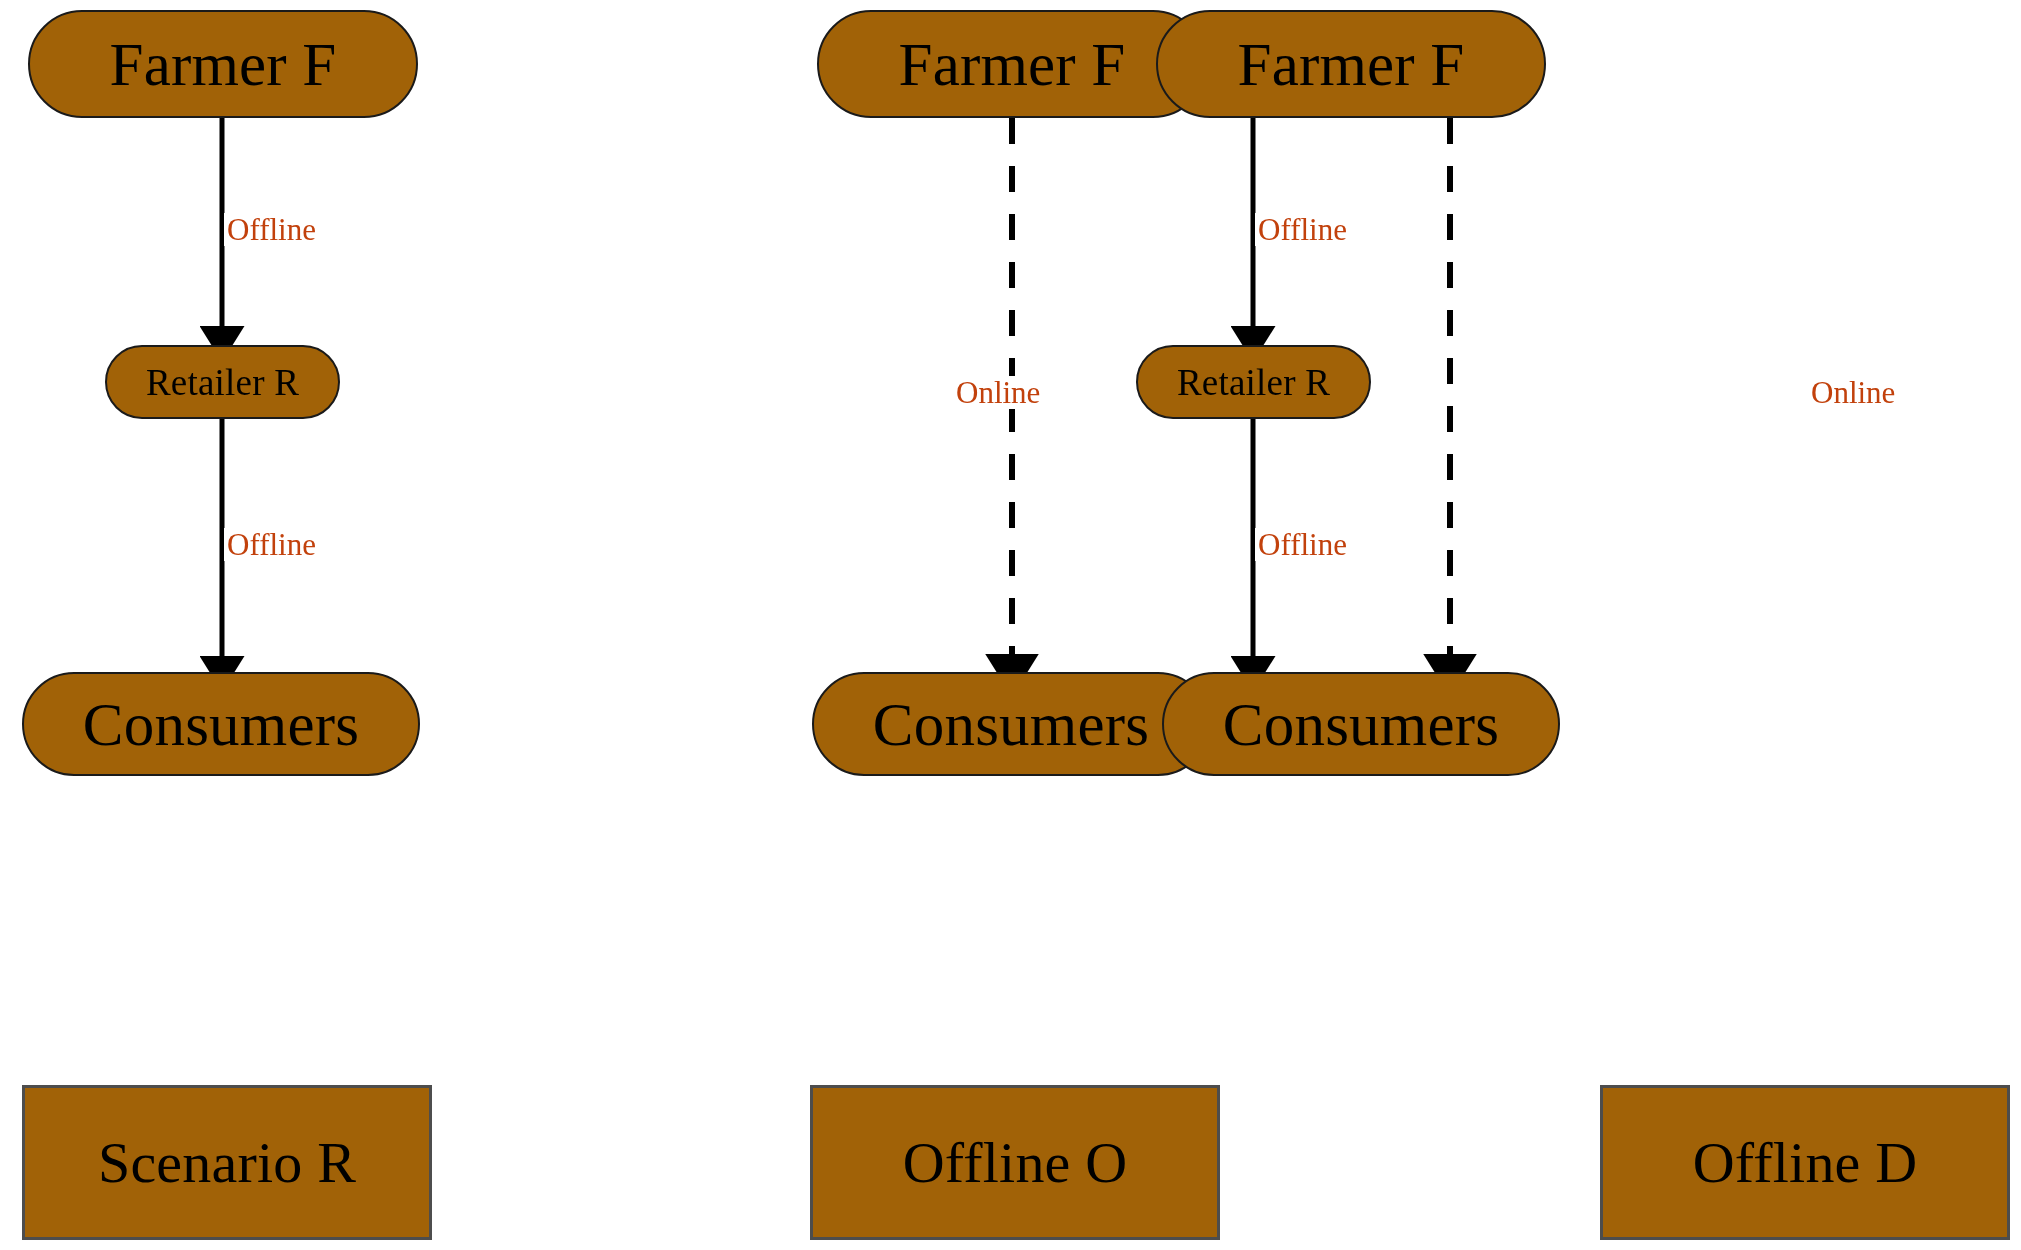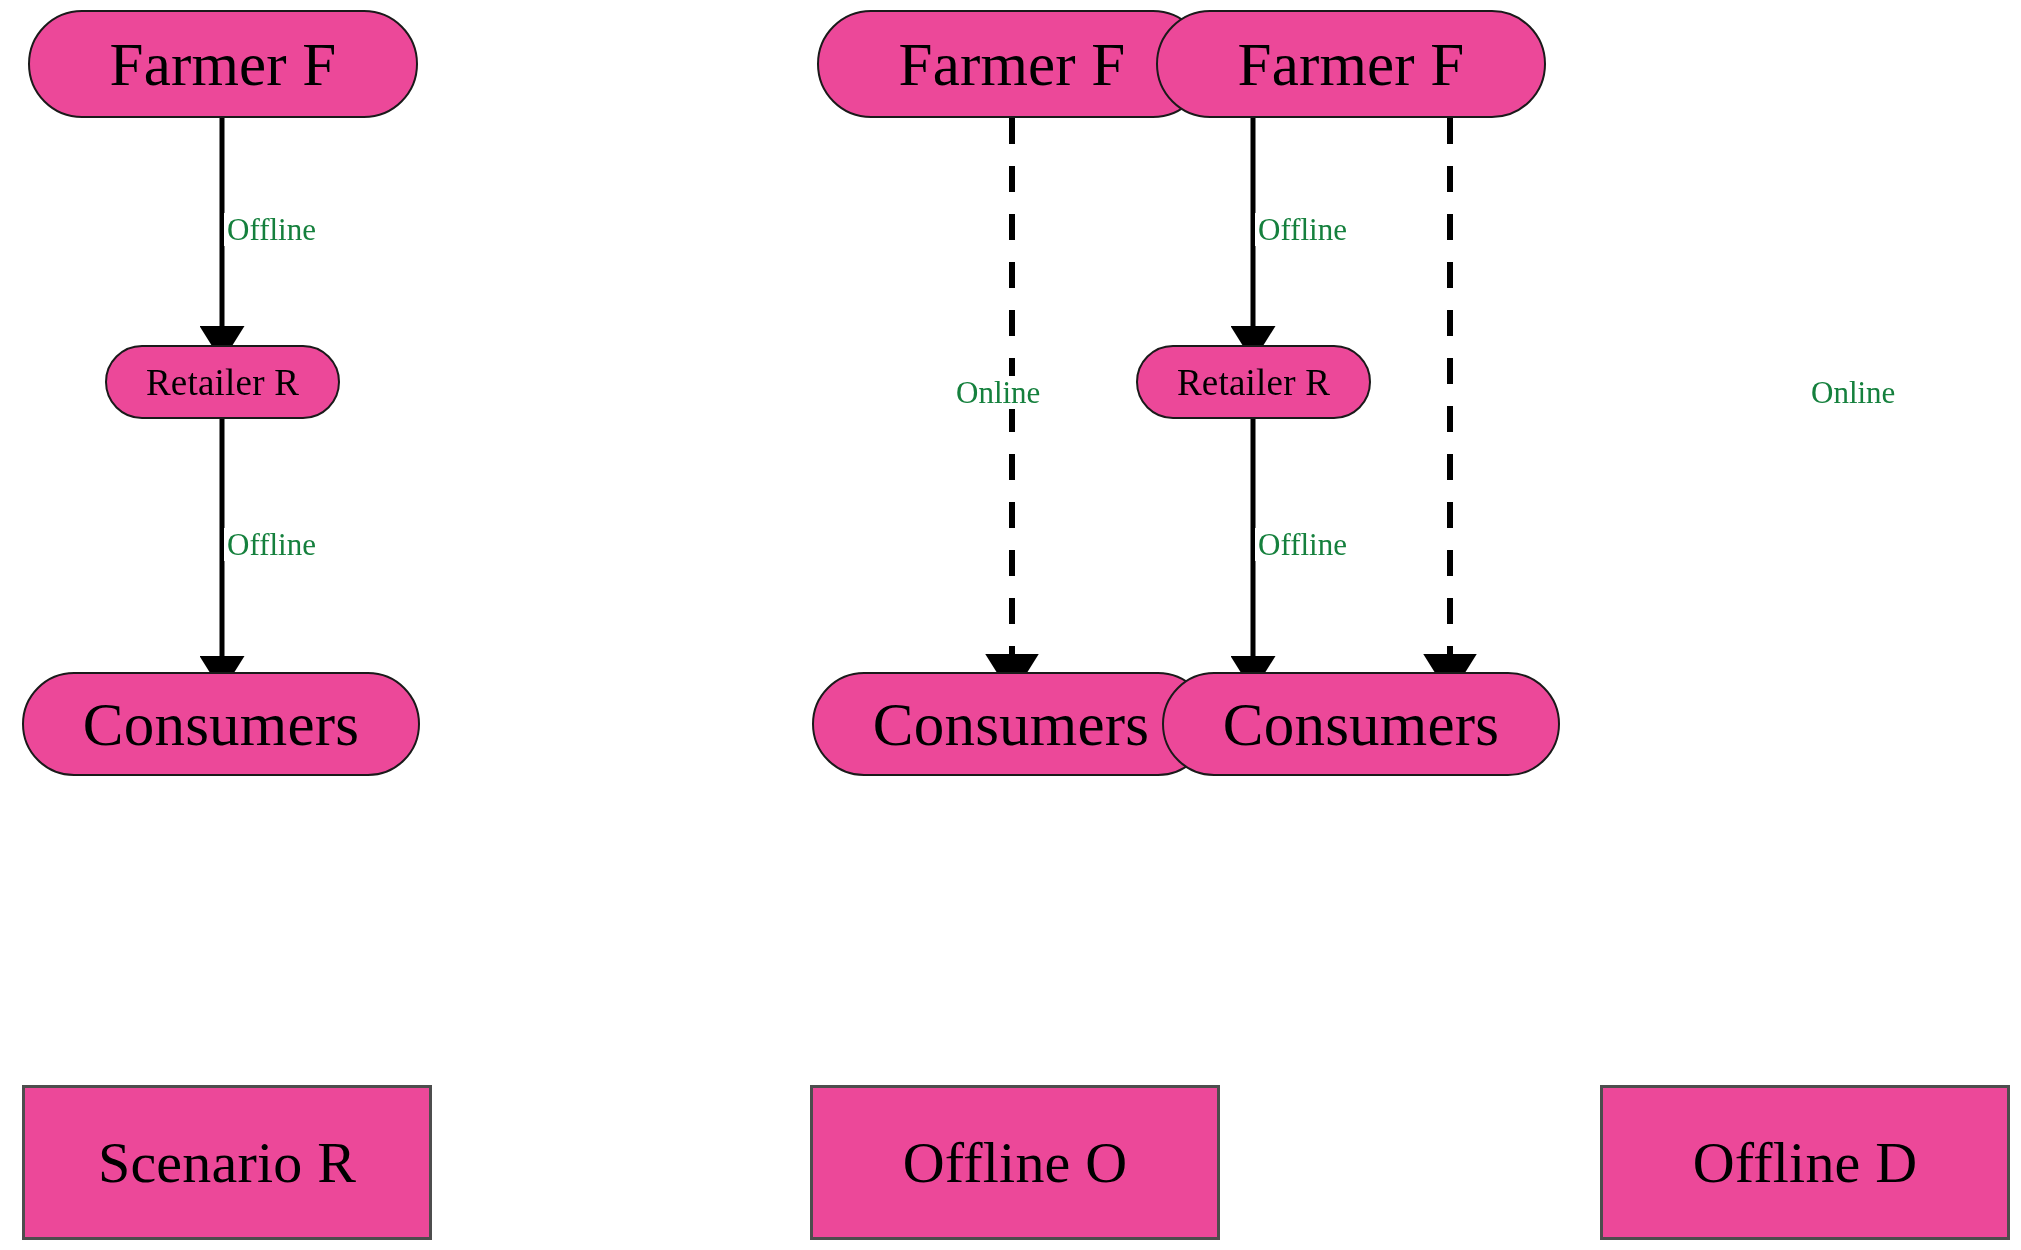--- a/index.html
+++ b/index.html
@@ -26,21 +26,21 @@
     width: 2021px;
     height: 1250px;
     pointer-events: none;
   }
   .node {
     position: absolute;
     box-sizing: border-box;
     display: flex;
     align-items: center;
     justify-content: center;
-    background: #ec4899;
+    background: #a16207;
     text-align: center;
     white-space: nowrap;
   }
   .node-pill {
     border: 2px solid #1a1a1a;
     border-radius: 999px;
   }
   .node-rect {
     border: 3px solid #4d4d4d;
     border-radius: 0;
@@ -50,21 +50,21 @@
     letter-spacing: 0.2px;
   }
   .size-big .node-label { font-size: 61px; }
   .size-mid .node-label { font-size: 37px; }
   .size-scn .node-label { font-size: 58px; }
   .edge-label {
     position: absolute;
     font-family: "Liberation Serif", "DejaVu Serif", serif;
     font-size: 31px;
     line-height: 1;
-    color: #15803d;
+    color: #c2410c;
     background: #ffffff;
     padding: 1px 3px;
     white-space: nowrap;
   }
 </style>
 </head>
 <body>
 
 <div id="diagram-root">
 

